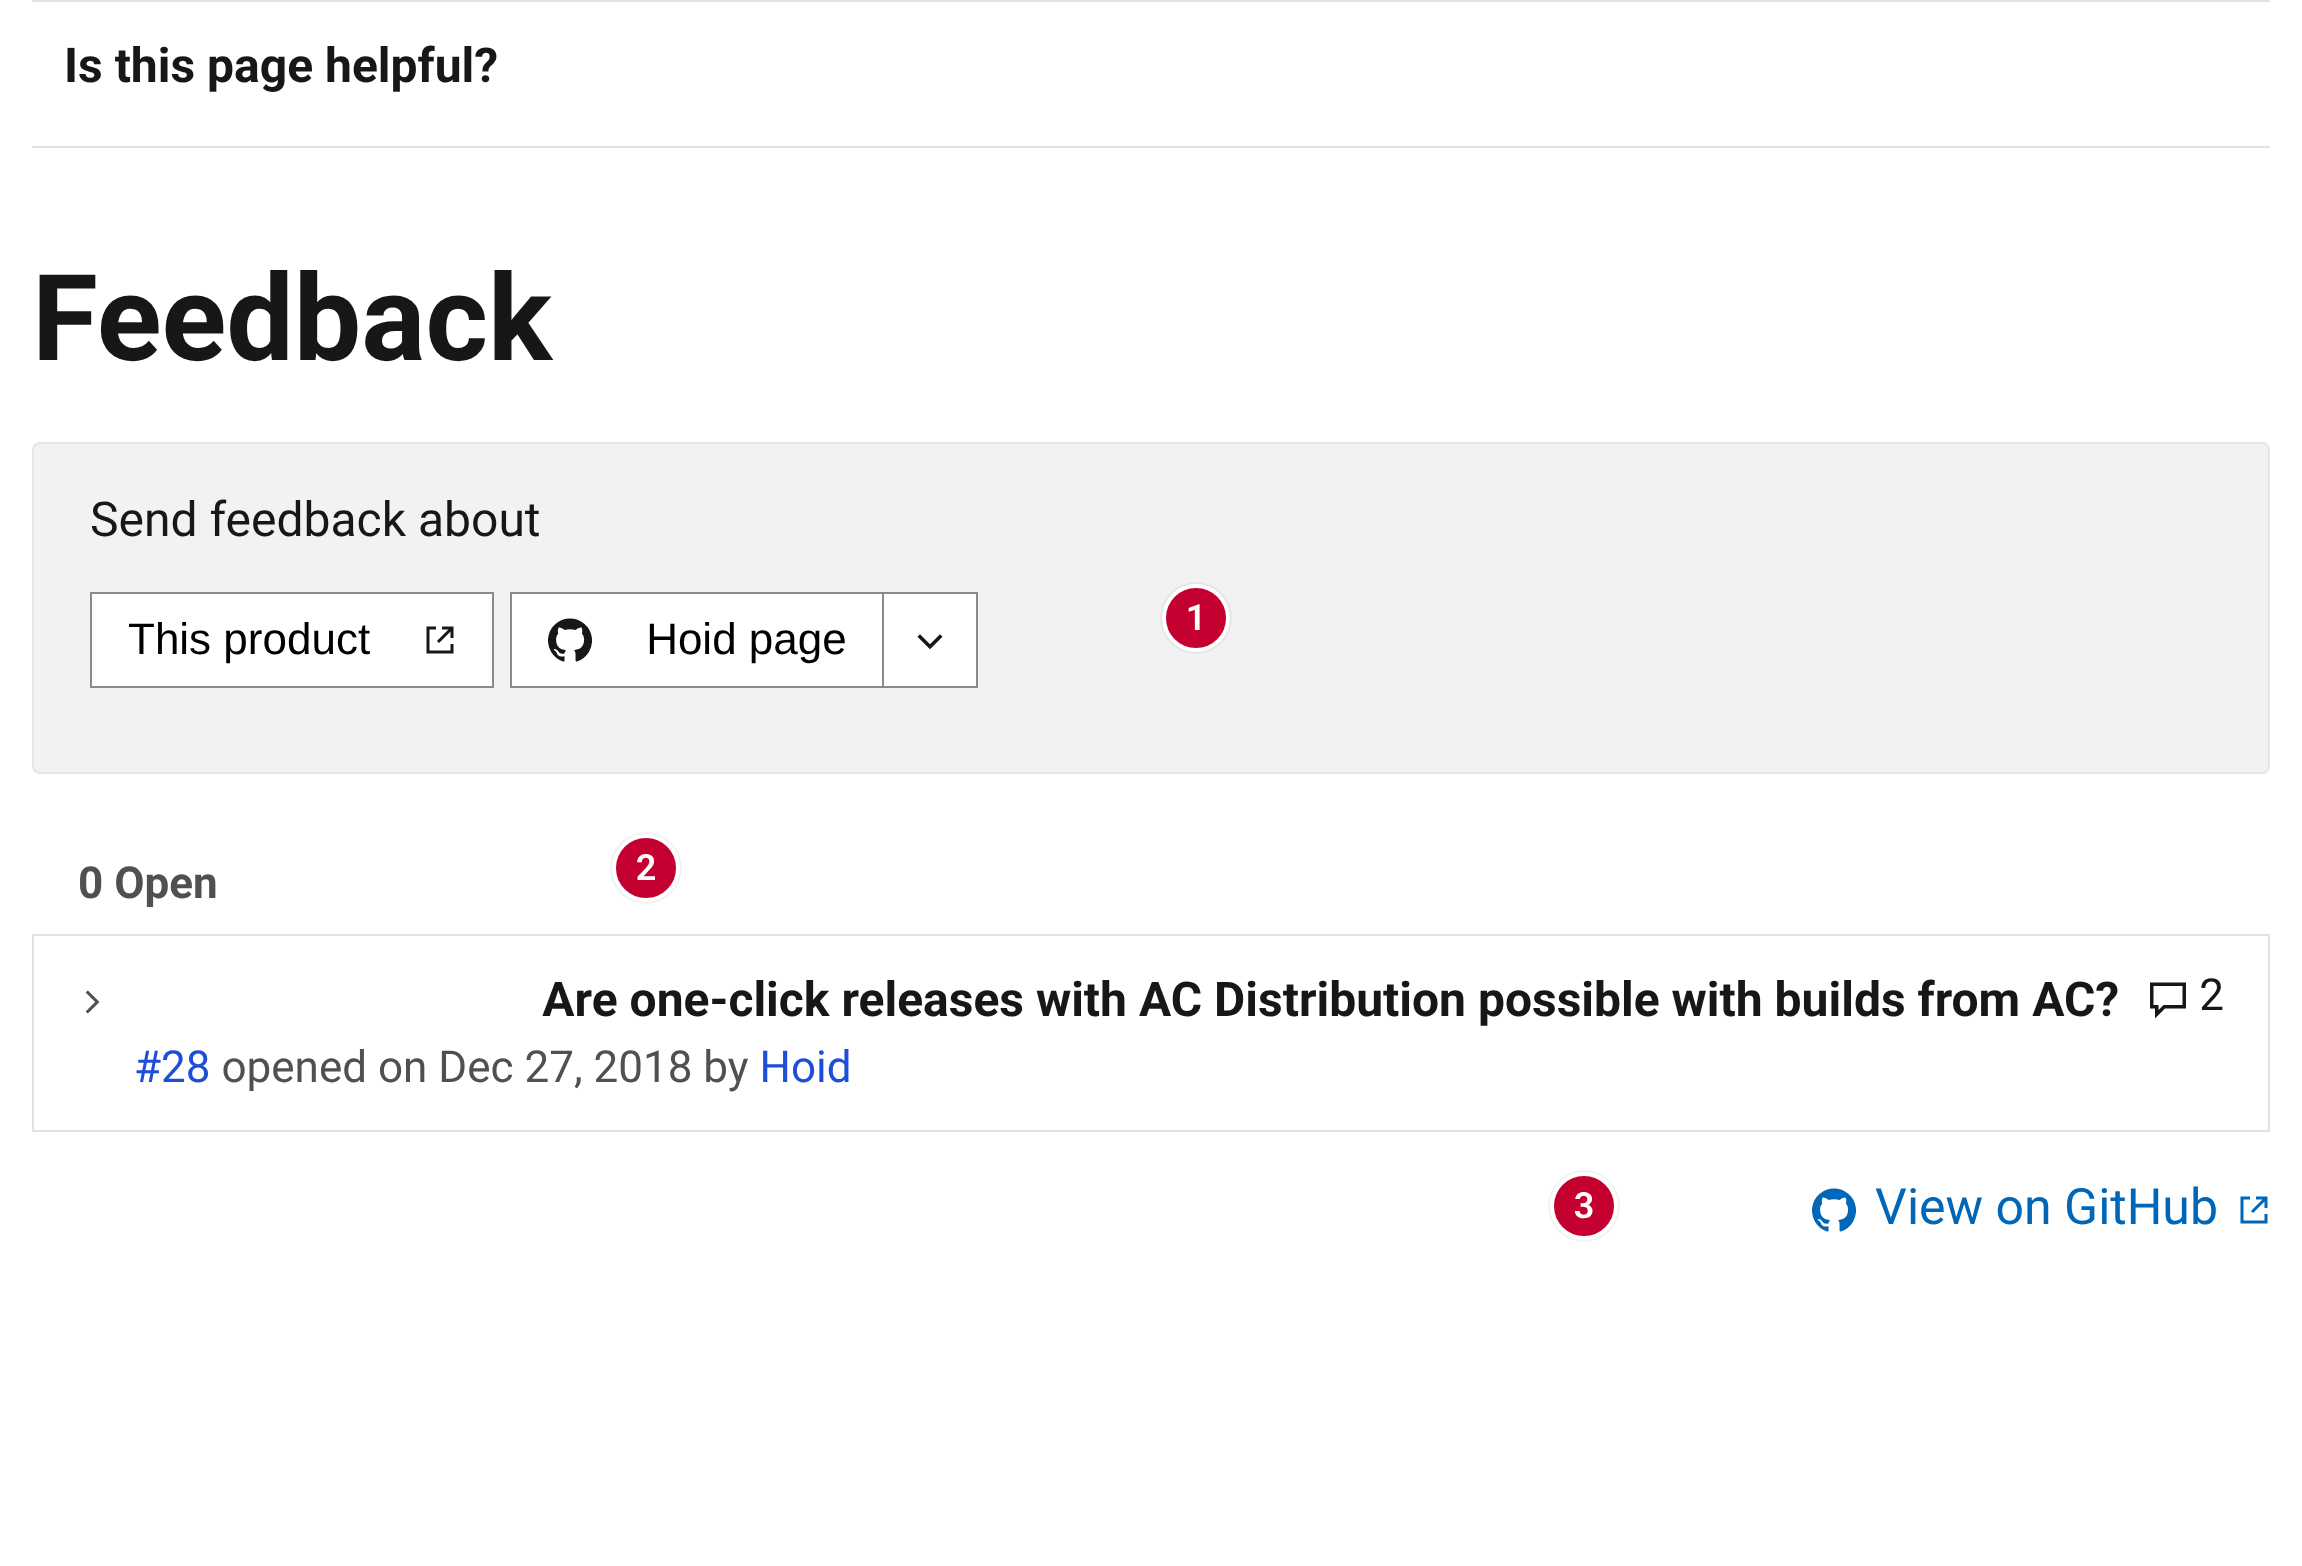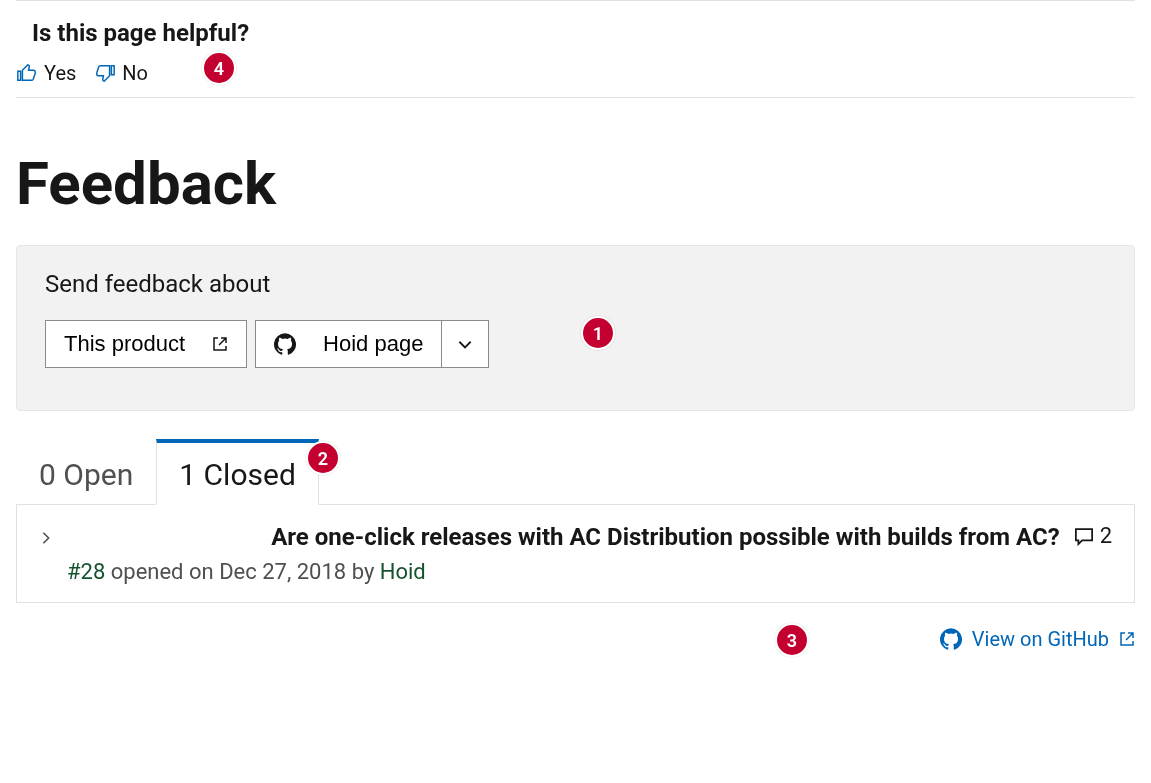--- a/index.html
+++ b/index.html
@@ -38,81 +38,67 @@
     cursor: pointer;
   }
   .ms-btn-group { display: inline-flex; }
   .ms-btn-group .ms-btn:first-child { border-right: none; }
   .ms-btn-group .chev-btn { padding: 10px 14px; }
   .gh-icon { width: 22px; height: 22px; }
   .ext-icon { width: 16px; height: 16px; }
   .tabs-row { display: flex; align-items: flex-end; margin-top: 28px; position: relative; }
   .tab {
     padding: 14px 22px 12px 22px;
-    font-size: 30px;
+    font-size: 22px;
     color: #505050;
     cursor: pointer;
     border: 1px solid transparent;
+    font-weight: bold;
   }
   .tab.active {
     color: #171717;
     border: 1px solid #e1e1e1;
     border-top: 4px solid #0067b8;
     border-bottom-color: #fff;
     background: #fff;
   }
   .issue-card {
     border: 1px solid #e1e1e1;
     margin-top: -1px;
     padding: 18px 22px 18px 22px;
   }
   .issue-top { display: flex; align-items: flex-start; gap: 14px; }
   .chevron-right { width: 14px; height: 14px; margin-top: 8px; flex-shrink:0; }
   .issue-title { font-size: 24px; font-weight: 700; flex: 1; text-align: right; }
   .comment-count { display: inline-flex; align-items: center; gap: 6px; font-size: 22px; color: #171717; }
   .comment-count svg { width: 20px; height: 20px; }
   .issue-meta { margin: 8px 0 0 28px; font-size: 22px; color: #505050; }
-  .issue-meta .link { color: #14532d; cursor: pointer; }
+  .issue-meta .link { color: #1d4ed8; cursor: pointer; }
   .footer-row { display: flex; justify-content: flex-end; margin-top: 24px; position: relative; }
-  .gh-link { display: inline-flex; align-items: center; gap: 10px; color: #0067b8; font-size: 20px; cursor: pointer; }
+  .gh-link { display: inline-flex; align-items: center; gap: 10px; color: #0067b8; font-size: 25px; cursor: pointer; }
   .callout {
     position: absolute;
     width: 34px; height: 34px;
     background: #c3002f;
     border: 2px solid #fff;
     border-radius: 50%;
     color: #fff;
     font-size: 18px;
     font-weight: 600;
     display: flex; align-items: center; justify-content: center;
     box-shadow: 0 0 0 1px rgba(0,0,0,0.05);
   }
 </style>
 </head>
 <body>
 
 <div class="hr"></div>
 
 <section class="helpful-block">
   <h2 class="helpful-title">Is this page helpful?</h2>
-  <div class="yesno-row">
-    <span class="yn-btn">
-      <svg viewBox="0 0 24 24">
-          <path class="thumb-color" d="M2 20h3V10H2v10zm19-9c0-1.1-.9-2-2-2h-5.3l.8-3.8v-.3c0-.4-.2-.8-.4-1.1L13 3l-6 6v11h10c.8 0 1.5-.5 1.8-1.2l2.1-6.3c.1-.2.1-.3.1-.5v-1z"></path>
-        </svg>
-      <span>Yes</span>
-    </span>
-    <span class="yn-btn">
-      <svg viewBox="0 0 24 24">
-          <path class="thumb-color" d="M22 4h-3v10h3V4zM3 13c0 1.1.9 2 2 2h5.3l-.8 3.8v.3c0 .4.2.8.4 1.1L11 21l6-6V4H7c-.8 0-1.5.5-1.8 1.2L3.1 11.5c-.1.2-.1.3-.1.5v1z"></path>
-        </svg>
-      <span>No</span>
-    </span>
-    <div class="callout" style="left:186px; top:-10px;">4</div>
-  </div>
 </section>
 
 <h1 class="feedback-title">Feedback</h1>
 
 <div class="send-card">
   <p class="send-label">Send feedback about</p>
   <div class="btn-row">
     <button class="ms-btn">
       <span>This product</span>
       <svg class="ext-icon" viewBox="0 0 16 16">
@@ -131,21 +117,20 @@
           <path fill="none" stroke="#171717" stroke-width="1.6" d="M3 6l5 5 5-5"></path>
         </svg>
       </button>
     </span>
     <div class="callout" style="left:536px; top:-4px;">1</div>
   </div>
 </div>
 
 <div class="tabs-row">
   <div class="tab">0 Open</div>
-  <div class="tab active">1 Closed</div>
   <div class="callout" style="left:290px; top:2px;">2</div>
 </div>
 
 <div class="issue-card">
   <div class="issue-top">
     <svg class="chevron-right" viewBox="0 0 16 16">
       <path fill="none" stroke="#505050" stroke-width="1.8" d="M5 2l6 6-6 6"></path>
     </svg>
     <div class="issue-title">Are one-click releases with AC Distribution possible with builds from AC?</div>
     <div class="comment-count">

